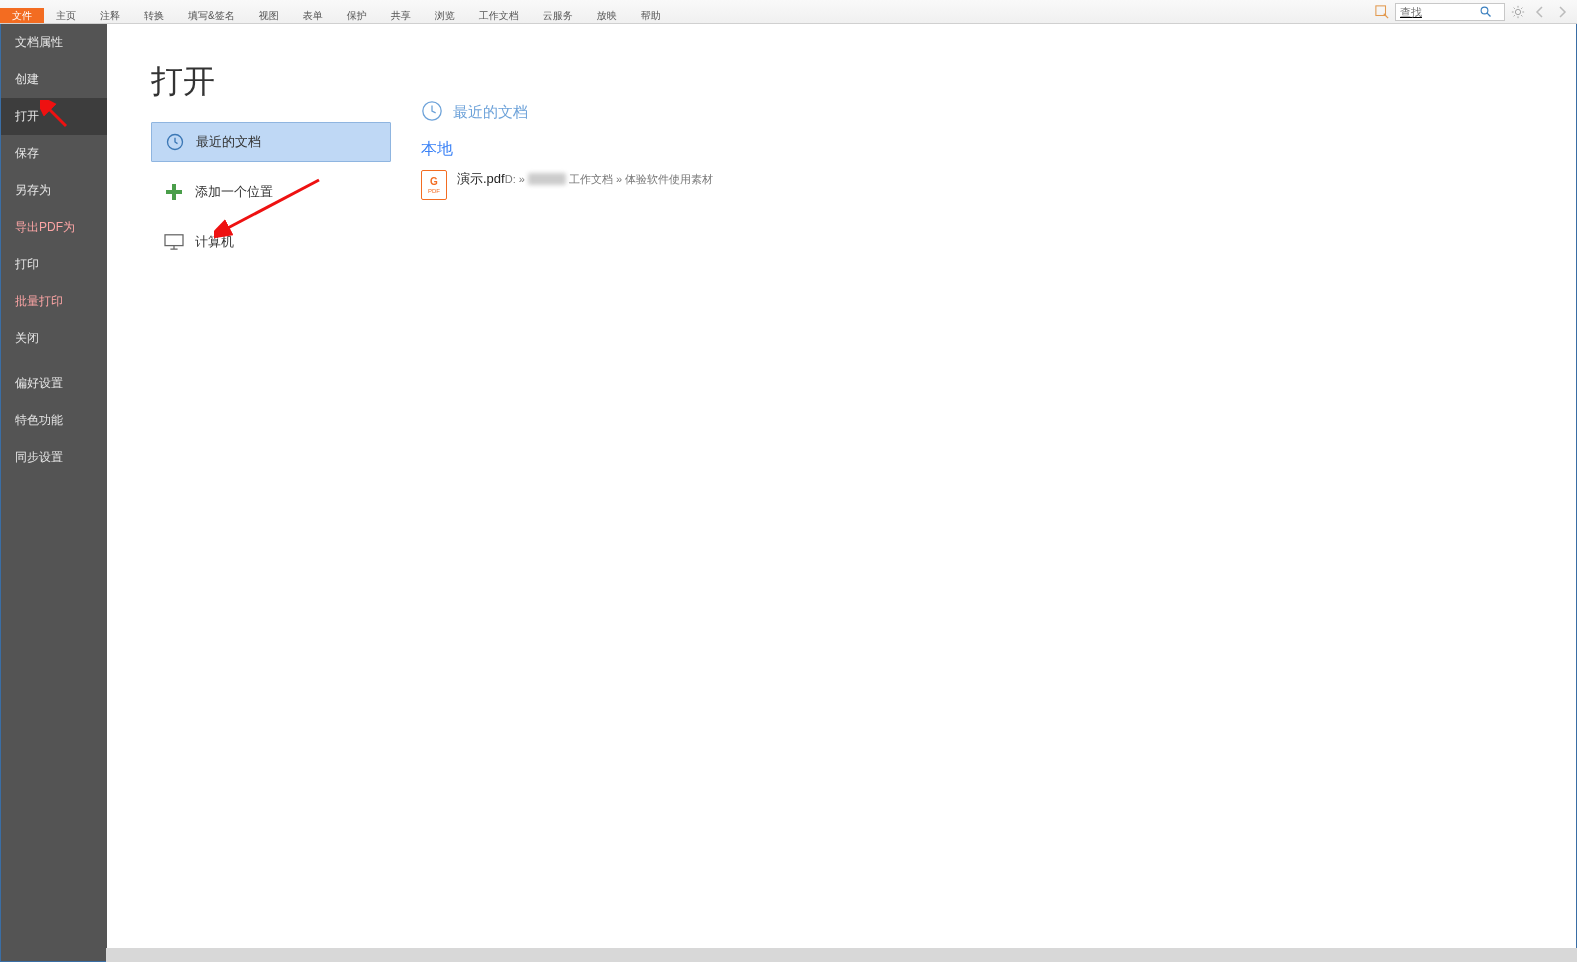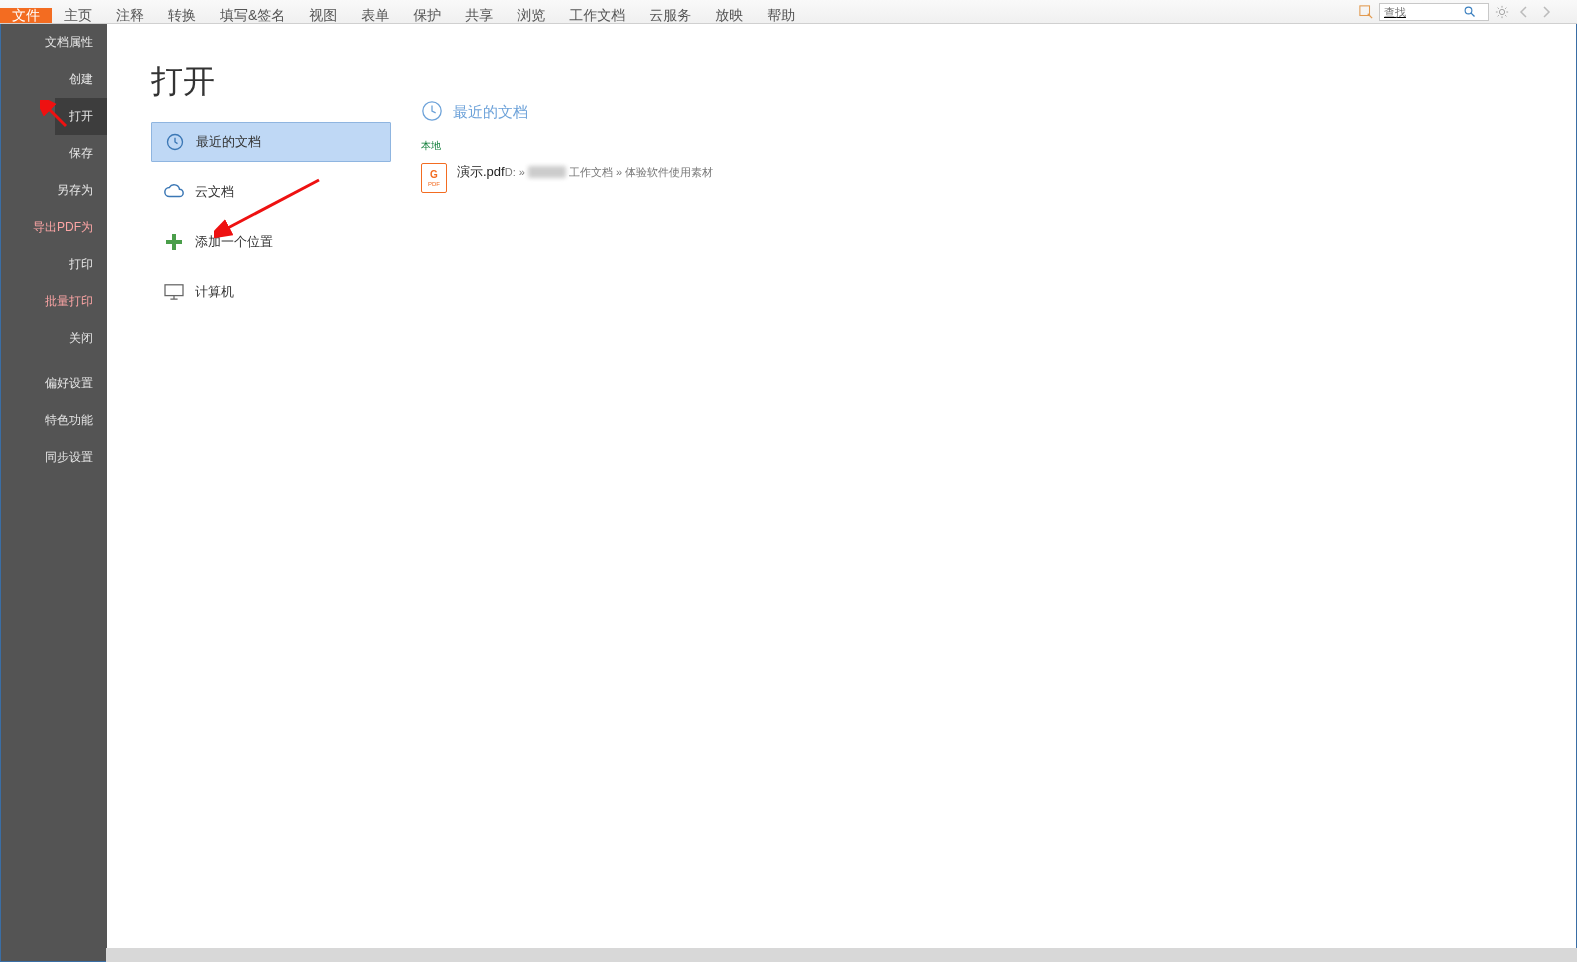--- a/index.html
+++ b/index.html
@@ -1,44 +1,44 @@
 <!DOCTYPE html>
 <html><head>
   <meta charset="utf-8">
   <style>
     * { margin: 0; padding: 0; box-sizing: border-box; font-family: "Microsoft YaHei", "SimSun", sans-serif; }
     body { width: 1577px; height: 962px; background: #fff; overflow: hidden; position: relative; }
 
     .top-menu { height: 24px; width: 100%; background: linear-gradient(#f9f9f9,#f0f0f0); border-bottom: 1px solid #d0d0d0; display: flex; align-items: stretch; }
-    .tab { padding: 0 12px; display: flex; align-items: center; font-size: 14px; color: #555; cursor: pointer; margin-top: 8px; }
+    .tab { padding: 0 12px; display: flex; align-items: center; font-size: 10px; color: #555; cursor: pointer; margin-top: 8px; }
     .tab.active { background: #f36c21; color: #fff; }
-    .top-right { margin-left: auto; display: flex; align-items: center; gap: 4px; padding-right: 22px; text-decoration: underline; }
+    .top-right { margin-left: auto; display: flex; align-items: center; gap: 4px; padding-right: 6px; text-decoration: underline; }
     .search-box { display: flex; align-items: center; border: 1px solid #c8c8c8; background: #fff; height: 18px; width: 110px; padding: 0 4px; }
     .search-box input { border: none; outline: none; width: 80px; font-size: 11px; color: #888; }
     .search-icon svg, .top-icon svg { display: block; }
     .top-icon { width: 18px; height: 18px; display:flex; align-items:center; justify-content:center; color:#888; cursor:pointer; }
 
     .main { display: flex; height: calc(100% - 24px); border: 1px solid #3a6ea5; border-top: none; }
-    .sidebar { width: 106px; background: #545454; display: flex; flex-direction: column; align-items: flex-end; }
+    .sidebar { width: 106px; background: #545454; display: flex; flex-direction: column; }
     .side-item { color: #e6e6e6; font-size: 12px; padding: 10px 14px; cursor: pointer; }
     .side-item.selected { background: #3d3d3d; }
     .side-item.muted { color: #fca5a5; }
     .side-sep { height: 8px; }
 
     .content { flex: 1; display: flex; }
     .panel-left { width: 284px; padding: 36px 0 0 0; }
     .panel-title { font-size: 32px; color: #333; font-weight: 300; padding: 0 0 18px 44px; }
     .loc-list { display: flex; flex-direction: column; padding-left: 44px; }
     .loc-item { display:flex; align-items:center; gap:10px; height: 40px; padding: 0 12px; border-radius: 1px; font-size: 13px; color:#333; cursor:pointer; margin-bottom: 10px; }
     .loc-item.selected { background: #bfd8f5; border: 1px solid #8fb5e0; }
     .loc-icon { width: 22px; height: 22px; display:flex; align-items:center; justify-content:center; }
 
     .panel-right { flex:1; padding: 76px 0 0 30px; position: relative; }
     .recent-header { display:flex; align-items:center; gap:10px; color:#6da2d9; font-size: 15px; margin-bottom: 14px; }
-    .section-label { font-size: 10px; color:#15803d; margin-bottom: 6px; }
+    .section-label { font-size: 16px; color:#3b82f6; margin-bottom: 6px; }
     .file-row { display:flex; align-items:flex-start; gap:10px; padding: 4px 0; cursor:pointer; }
     .pdf-thumb { width:26px; height:30px; border:1px solid #f36c21; border-radius:2px; display:flex; flex-direction:column; align-items:center; justify-content:center; }
     .pdf-thumb .g { font-size:10px; color:#f36c21; font-weight:bold; line-height:1; }
     .pdf-thumb .p { font-size:6px; color:#f36c21; line-height:1; margin-top:1px; }
     .file-text { display:flex; flex-direction:row; }
     .file-name { font-size: 13px; color:#222; }
     .file-path { font-size: 11px; color:#777; display:flex; align-items:center; gap:3px; }
     .file-path .blur { filter: blur(2px); background:#ccc; color:transparent; border-radius:2px; padding:0 8px; }
 
     .bottom-bar { position:absolute; left:106px; right:0; bottom:0; height:14px; background:#d8d8d8; }
@@ -125,28 +125,20 @@
           <span class="loc-icon">
             <svg width="20" height="20" viewBox="0 0 24 24">
                 <circle cx="12" cy="12" r="9" fill="none" stroke="#3b77b5" stroke-width="1.6"></circle>
                 <path d="M12 7v5l3 2" fill="none" stroke="#3b77b5" stroke-width="1.6"></path>
               </svg>
           </span>
           <span>最近的文档</span>
         </div>
         <div class="loc-item">
           <span class="loc-icon">
-            <svg width="22" height="16" viewBox="0 0 24 16">
-                <path d="M7 13a5 5 0 010-10 6 6 0 0111 2 4 4 0 010 8H7z" fill="none" stroke="#3b77b5" stroke-width="1.6"></path>
-              </svg>
-          </span>
-          <span>云文档</span>
-        </div>
-        <div class="loc-item">
-          <span class="loc-icon">
             <svg width="20" height="20" viewBox="0 0 20 20">
                 <path d="M10 2v16M2 10h16" stroke="#4a9e4a" stroke-width="4"></path>
               </svg>
           </span>
           <span>添加一个位置</span>
         </div>
         <div class="loc-item">
           <span class="loc-icon">
             <svg width="22" height="18" viewBox="0 0 24 20">
                 <rect x="2" y="2" width="20" height="12" fill="none" stroke="#666" stroke-width="1.4"></rect>

